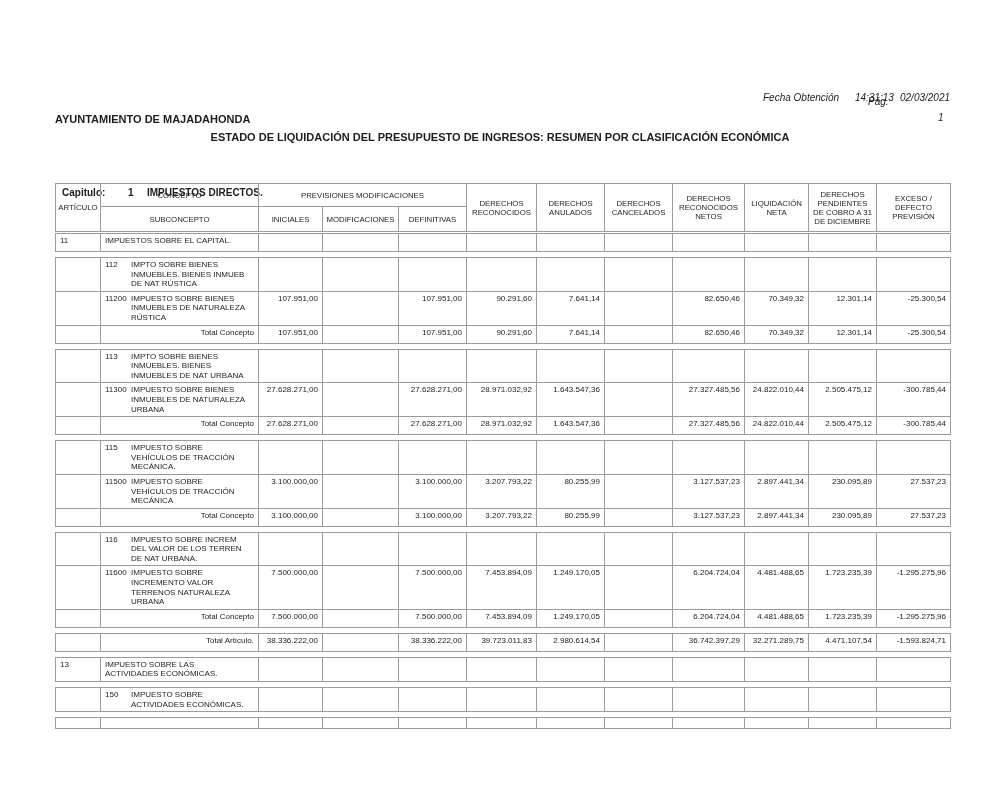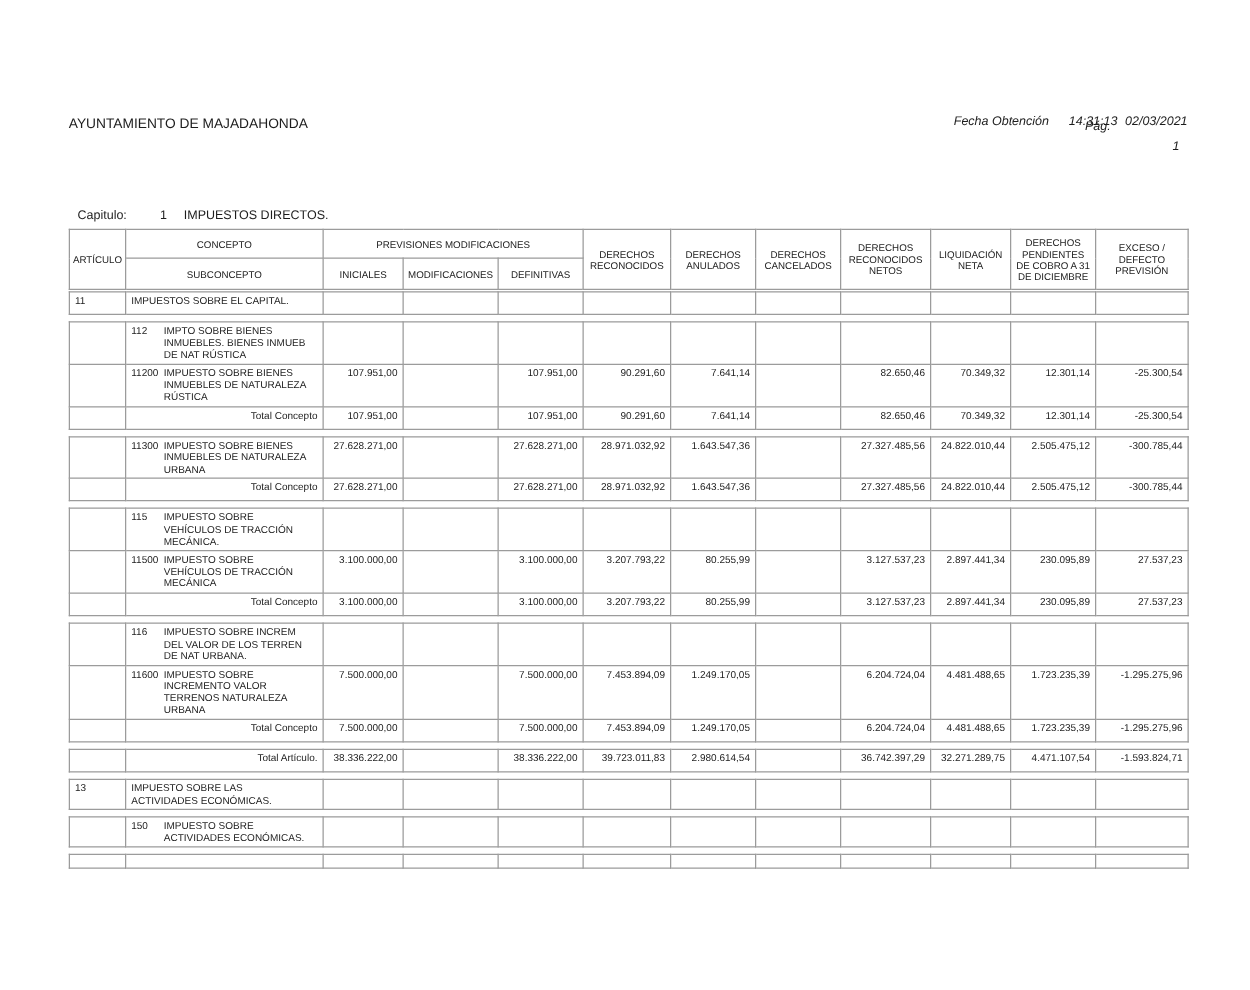--- a/index.html
+++ b/index.html
@@ -1,19 +1,19 @@
 <!DOCTYPE html>
 <html><head>
 <meta charset="utf-8">
 <style>
   html,body{margin:0;padding:0;background:#ffffff;}
   .page{position:relative;width:1000px;height:792px;background:#ffffff;
         font-family:"Liberation Sans", sans-serif;color:#1d1d1d;overflow:hidden;}
   .abs{position:absolute;white-space:nowrap;}
-  .b{font-weight:normal;}
+  .b{font-weight:bold;margin-top:20px;}
   .i{font-style:italic;}
   .org{left:55px;top:93px;font-size:11px;}
   .fecha-label{left:763px;top:92px;font-size:10px;}
   .fecha-time{left:855px;top:92px;font-size:10px;}
   .fecha-date{left:900px;top:92px;font-size:10px;}
   .title{left:0;top:111px;width:1000px;text-align:center;font-size:11px;}
   .pag-label{left:868px;top:96px;font-size:10px;}
   .pag-num{left:938px;top:112px;font-size:10px;}
   .year{left:0;top:136px;width:1000px;text-align:center;font-size:11px;}
   .cap-label{left:62px;top:167px;font-size:10px;}
@@ -42,20 +42,21 @@
 </style>
 </head>
 <body>
 
 <div class="page">
 
   <div class="abs b org">AYUNTAMIENTO DE MAJADAHONDA</div>
   <div class="abs i fecha-label">Fecha Obtención</div>
   <div class="abs i fecha-time">14:31:13</div>
   <div class="abs i fecha-date">02/03/2021</div>
+  <div class="abs b title">ESTADO DE LIQUIDACIÓN DEL PRESUPUESTO DE INGRESOS: RESUMEN POR CLASIFICACIÓN ECONÓMICA</div>
   <div class="abs i pag-label">Pág.</div>
   <div class="abs i pag-num">1</div>
   <div class="abs b cap-label">Capitulo:</div>
   <div class="abs b cap-num">1</div>
   <div class="abs b cap-title">IMPUESTOS DIRECTOS.</div>
 
   <div class="tablewrap">
     <table class="blk">
       <colgroup>
         <col style="width:45px">
@@ -211,20 +212,36 @@
             <col style="width: 68px;">
             <col style="width: 68px;">
             <col style="width: 72px;">
             <col style="width: 64px;">
             <col style="width: 68px;">
             <col style="width: 74px;">
           </colgroup>
           <tbody>
             <tr>
               <td class="c-art"></td>
+              <td class="c-con"><div class="cwrap"><span class="code">113</span><span class="lbl">IMPTO SOBRE BIENES
+INMUEBLES. BIENES
+INMUEBLES DE NAT URBANA</span></div></td>
+              <td class="c-num"></td>
+              <td class="c-num"></td>
+              <td class="c-num"></td>
+              <td class="c-num"></td>
+              <td class="c-num"></td>
+              <td class="c-num"></td>
+              <td class="c-num"></td>
+              <td class="c-num"></td>
+              <td class="c-num"></td>
+              <td class="c-num"></td>
+            </tr>
+            <tr>
+              <td class="c-art"></td>
               <td class="c-con"><div class="cwrap"><span class="code">11300</span><span class="lbl">IMPUESTO SOBRE BIENES
 INMUEBLES DE NATURALEZA
 URBANA</span></div></td>
               <td class="c-num">27.628.271,00</td>
               <td class="c-num"></td>
               <td class="c-num">27.628.271,00</td>
               <td class="c-num">28.971.032,92</td>
               <td class="c-num">1.643.547,36</td>
               <td class="c-num"></td>
               <td class="c-num">27.327.485,56</td>

